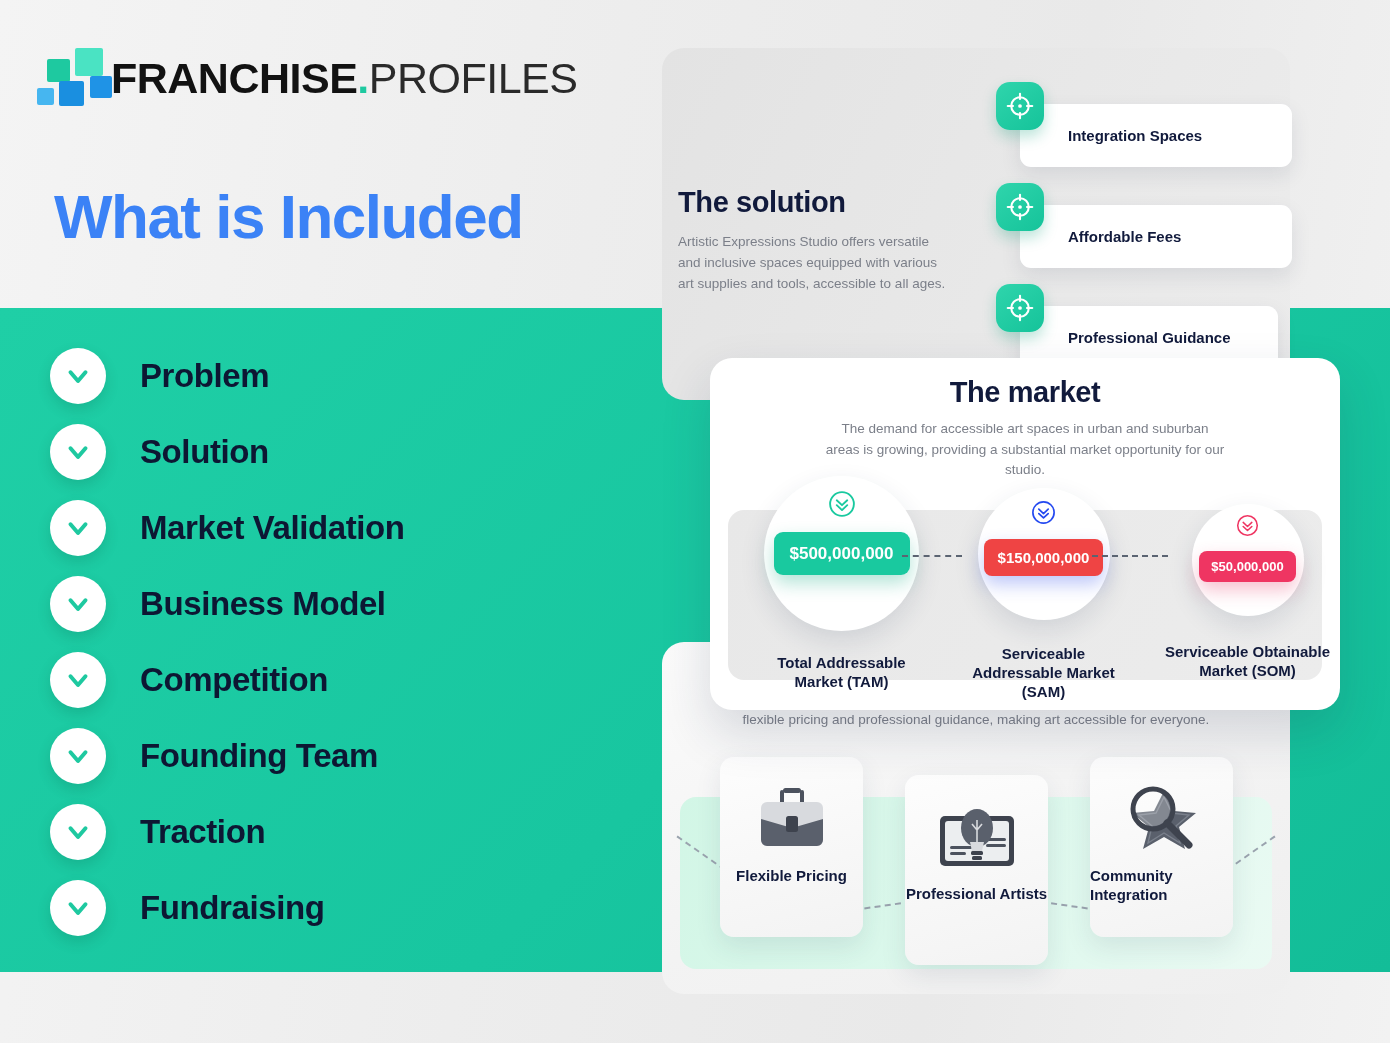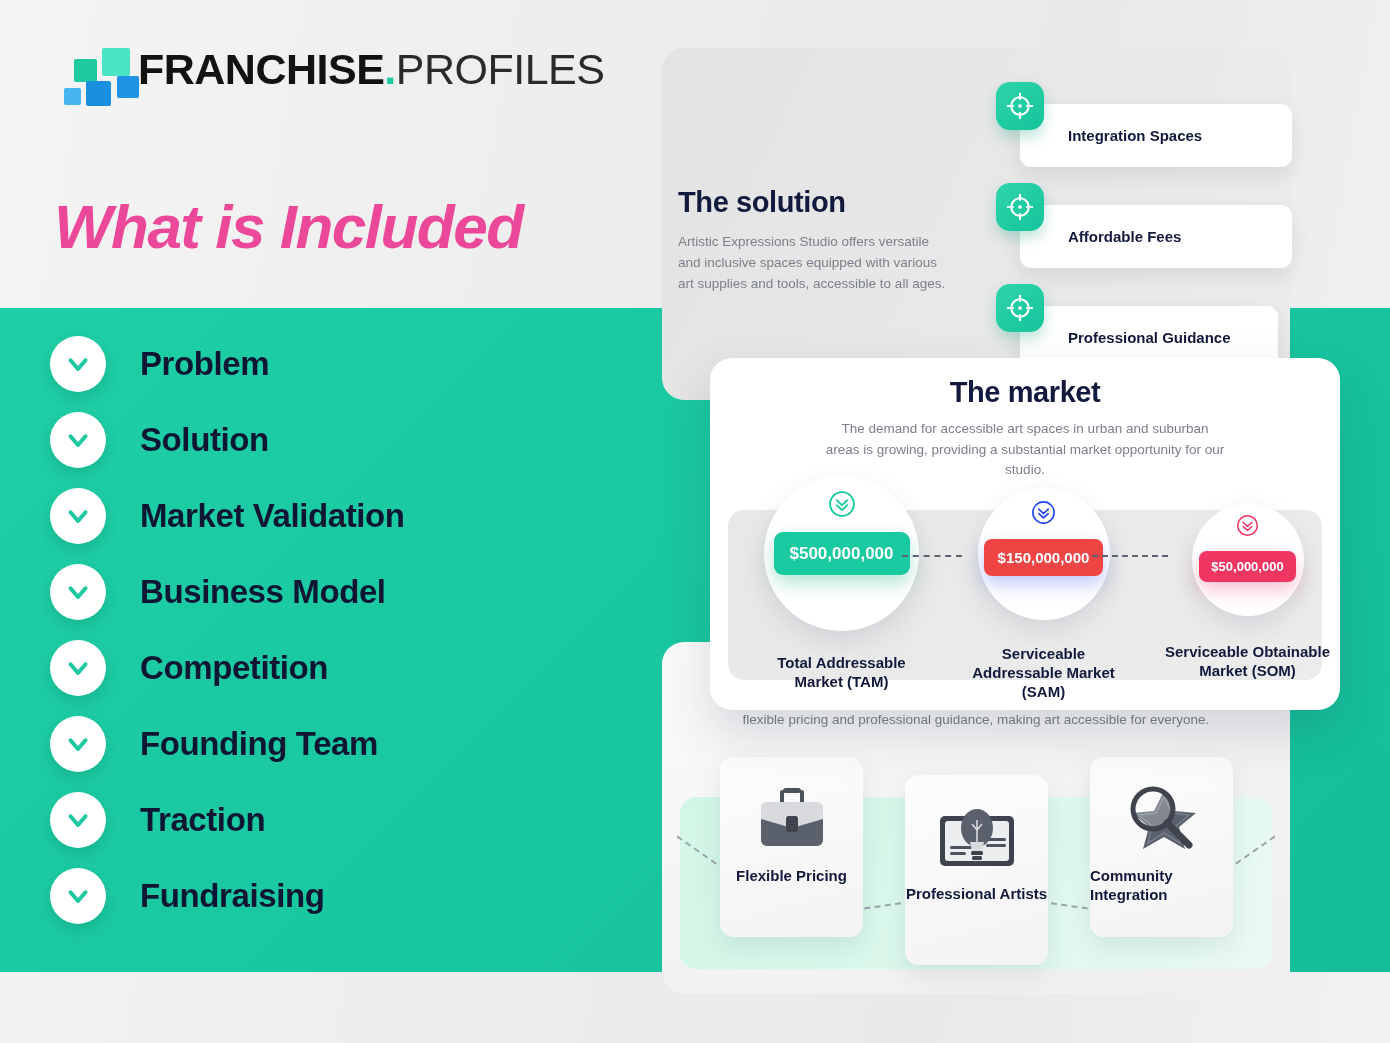--- a/index.html
+++ b/index.html
@@ -13,42 +13,42 @@
     background: linear-gradient(100deg,#f4f4f4 0%,#ededed 40%,#e9e9e9 70%,#f2f2f2 100%);
   }
 
   
   #teal-panel {
     position: absolute; left: 0; top: 308px; width: 1390px; height: 664px;
     background: linear-gradient(135deg,#1fcfa6 0%,#18c6a0 55%,#13bd98 100%);
   }
 
   
-  #logo { position: absolute; left: 62px; top: 48px; display: flex; align-items: flex-start; }
+  #logo { position: absolute; left: 35px; top: 48px; display: flex; align-items: flex-end; }
   #logo-mark { position: relative; width: 62px; height: 52px; margin-right: 14px; }
   #logo-mark i { position: absolute; display: block; border-radius: 2px; }
   .lg-a { left: 12px; top: 11px;  width: 23px; height: 23px; background: #1ec9a0; }
   .lg-b { left: 40px; top: 0px;   width: 28px; height: 28px; background: #4ae3c3; }
   .lg-c { left: 2px;  top: 40px;  width: 17px; height: 17px; background: #46b6f0; }
   .lg-d { left: 24px; top: 33px;  width: 25px; height: 25px; background: #1a8fe0; }
   .lg-e { left: 55px; top: 28px;  width: 22px; height: 22px; background: #1f93e6; }
   #logo-text { font-size: 43px; letter-spacing: -.5px; white-space: nowrap; line-height: 1; }
   #logo-text .bold { font-weight: 700; color: #121212; }
   #logo-text .dot  { font-weight: 700; color: #1ec9a0; }
   #logo-text .thin { font-weight: 300; color: #2a2a2a; }
 
   
   #page-title {
-    position: absolute; left: 54px; top: 196px;
-    font-size: 62px; font-weight: 700; color: #ec4899;
-    letter-spacing: -1.5px; line-height: 1; font-style: italic;
-  }
-
-  
-  #checklist { position: absolute; left: 50px; top: 326px; width: 560px; text-align: right; }
+    position: absolute; left: 54px; top: 186px;
+    font-size: 62px; font-weight: 700; color: #3b82f6;
+    letter-spacing: -1.5px; line-height: 1;
+  }
+
+  
+  #checklist { position: absolute; left: 50px; top: 338px; width: 560px; text-align: right; }
   .cl-item { display: flex; align-items: center; height: 76px; }
   .cl-circle {
     width: 56px; height: 56px; flex: 0 0 56px; border-radius: 50%;
     background: #ffffff; box-shadow: 0 6px 14px rgba(0,60,45,.16);
     display: flex; align-items: center; justify-content: center;
   }
   .cl-circle svg { display: block; }
   .cl-label {
     margin-left: 34px; font-size: 33px; font-weight: 700;
     color: #0d1733; letter-spacing: -.4px; white-space: nowrap;

